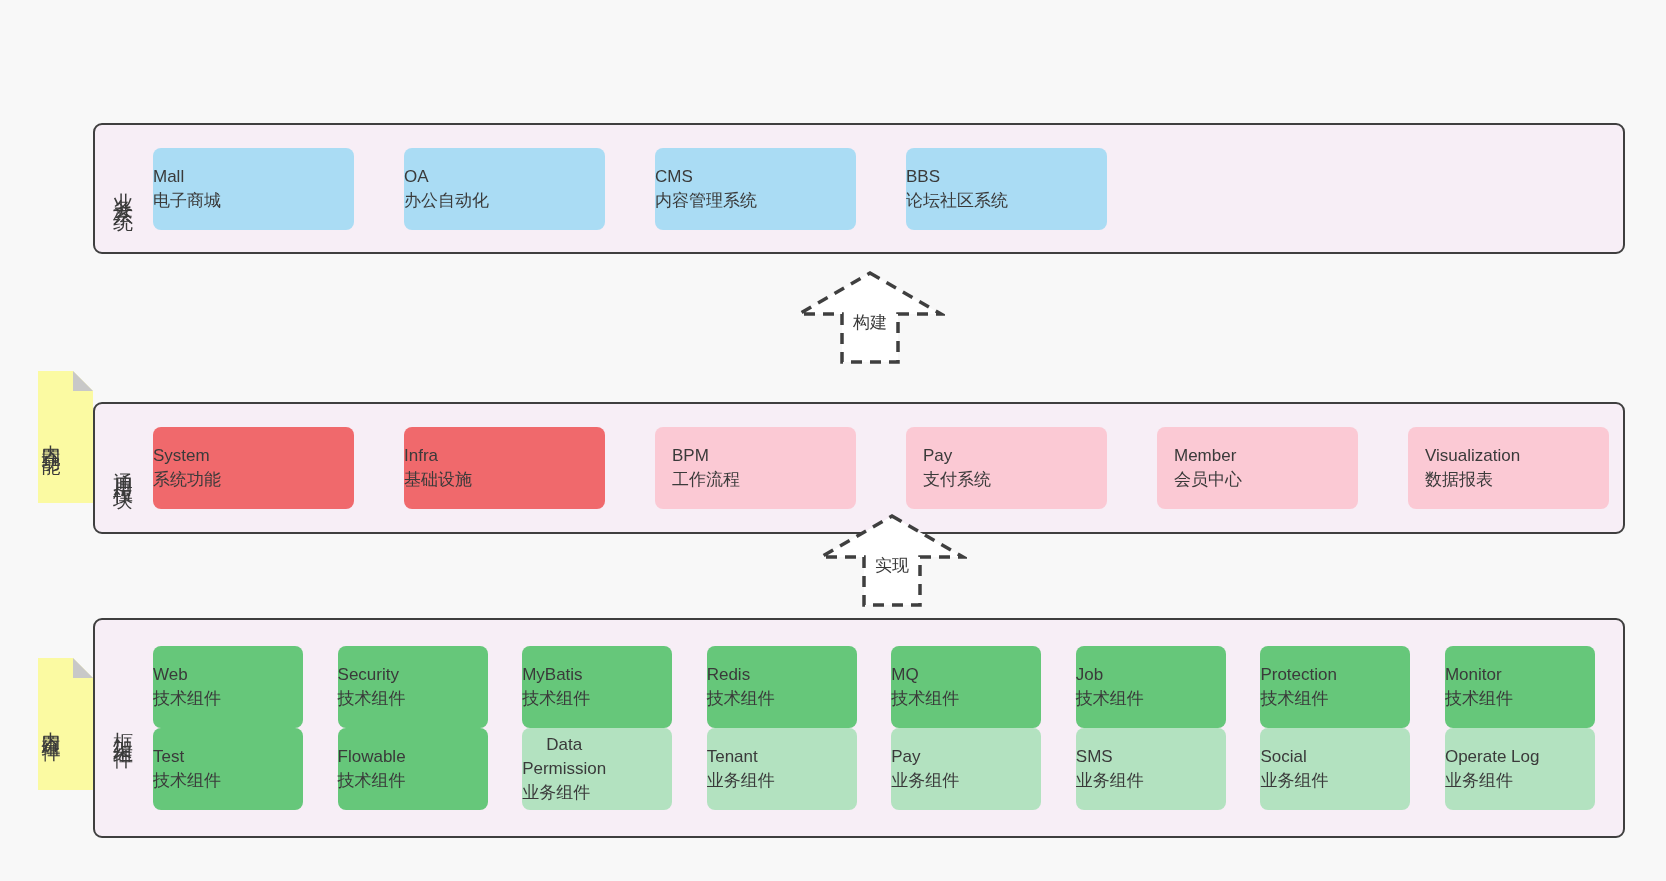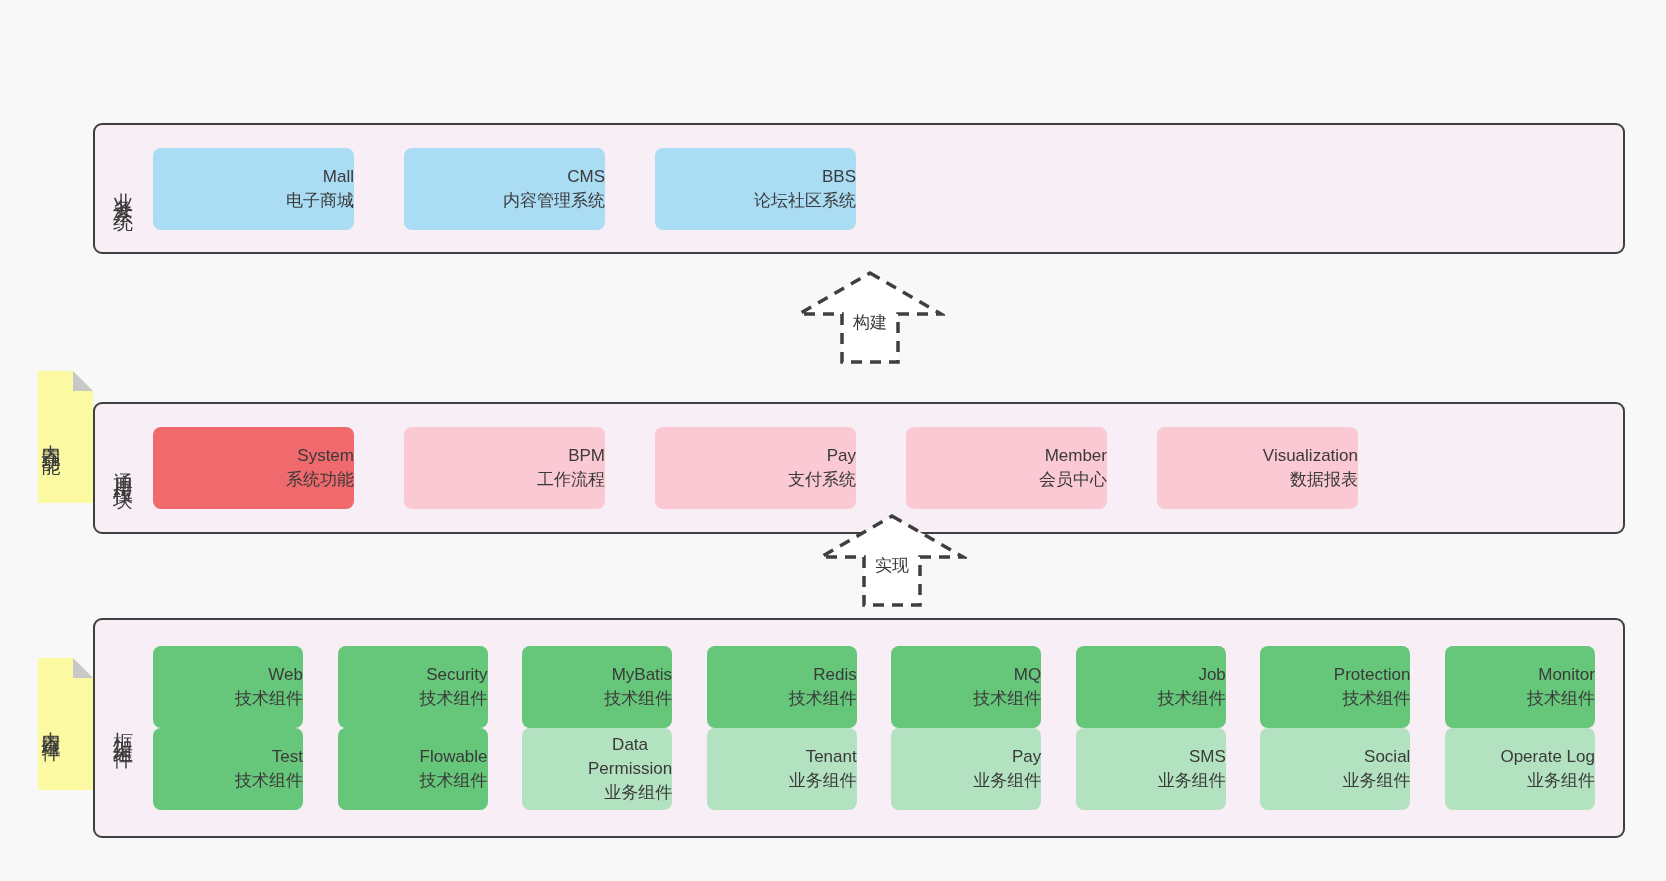--- a/index.html
+++ b/index.html
@@ -31,21 +31,21 @@
     flex:1; display:flex; align-items:center; gap:50px; padding-right:14px;
   }
   .panel-body {
     flex:1; display:flex; flex-direction:column; justify-content:center;
     padding-right:28px;
   }
   .grid-row { display:flex; justify-content:space-between; }
 
   .card {
     width:201px; height:82px; border-radius:8px; box-sizing:border-box;
-    display:flex; flex-direction:column; align-items:flex-end; justify-content:center;
+    display:flex; flex-direction:column; align-items:flex-start; justify-content:center;
     text-align:center;
   }
   #panel-framework .card { width:150px; }
   .card-name, .card-desc { font-size:17px; line-height:24px; white-space:pre-line; }
 
   .v-blue        { background:var(--blue,#aadcf4); }
   .v-red         { background:var(--red,#f0696c); }
   .v-pink        { background:var(--pink,#fbc9d4);padding-left:17px; }
   .v-green-dark  { background:var(--green_dark,#66c77a); }
   .v-green-light { background:var(--green_light,#b3e2c0); }
@@ -84,20 +84,24 @@
   <div class="panel-label">
     <span>业务系统</span>
   </div>
   <div class="cards-row">
 
   <div class="card v-blue">
       <div class="card-name">Mall</div>
       <div class="card-desc">电子商城</div>
     </div>
       <div class="card v-blue">
+      <div class="card-name">OA</div>
+      <div class="card-desc">办公自动化</div>
+    </div>
+      <div class="card v-blue">
       <div class="card-name">CMS</div>
       <div class="card-desc">内容管理系统</div>
     </div>
       <div class="card v-blue">
       <div class="card-name">BBS</div>
       <div class="card-desc">论坛社区系统</div>
     </div>
     </div>
 </div>
 
@@ -117,20 +121,24 @@
 <div class="panel" id="panel-modules">
   <div class="panel-label">
     <span>通用模块</span>
   </div>
   <div class="cards-row">
 
   <div class="card v-red">
       <div class="card-name">System</div>
       <div class="card-desc">系统功能</div>
     </div>
+      <div class="card v-red">
+      <div class="card-name">Infra</div>
+      <div class="card-desc">基础设施</div>
+    </div>
       <div class="card v-pink">
       <div class="card-name">BPM</div>
       <div class="card-desc">工作流程</div>
     </div>
       <div class="card v-pink">
       <div class="card-name">Pay</div>
       <div class="card-desc">支付系统</div>
     </div>
       <div class="card v-pink">
       <div class="card-name">Member</div>

